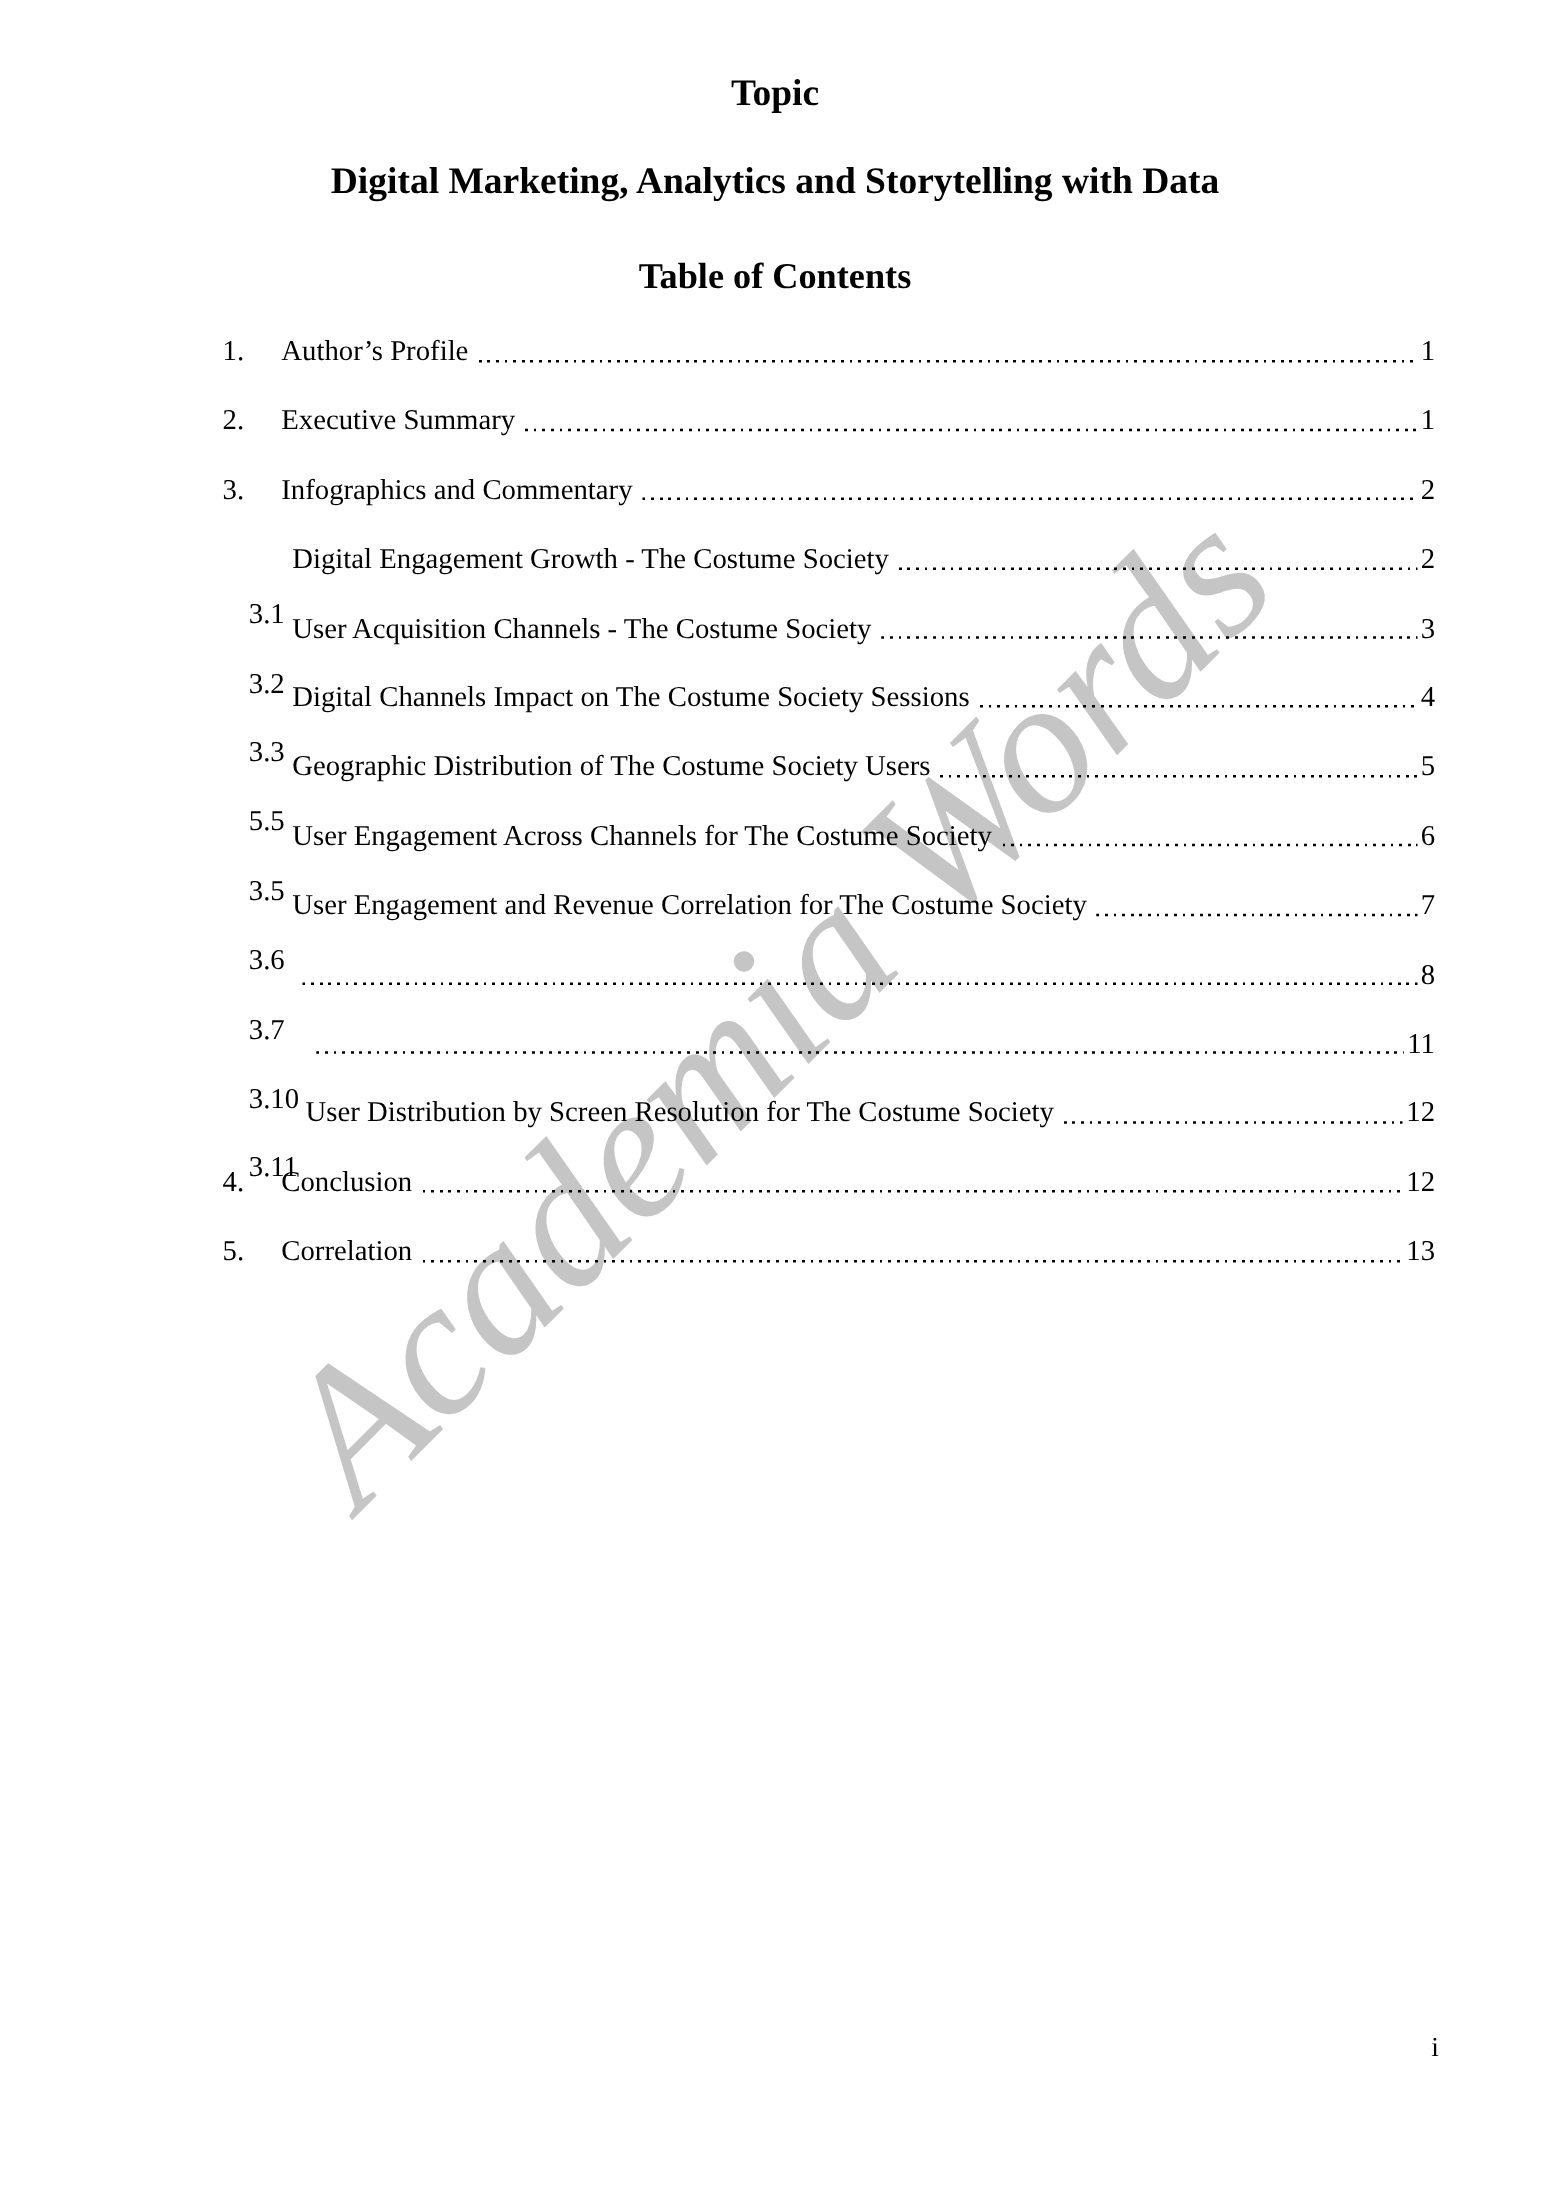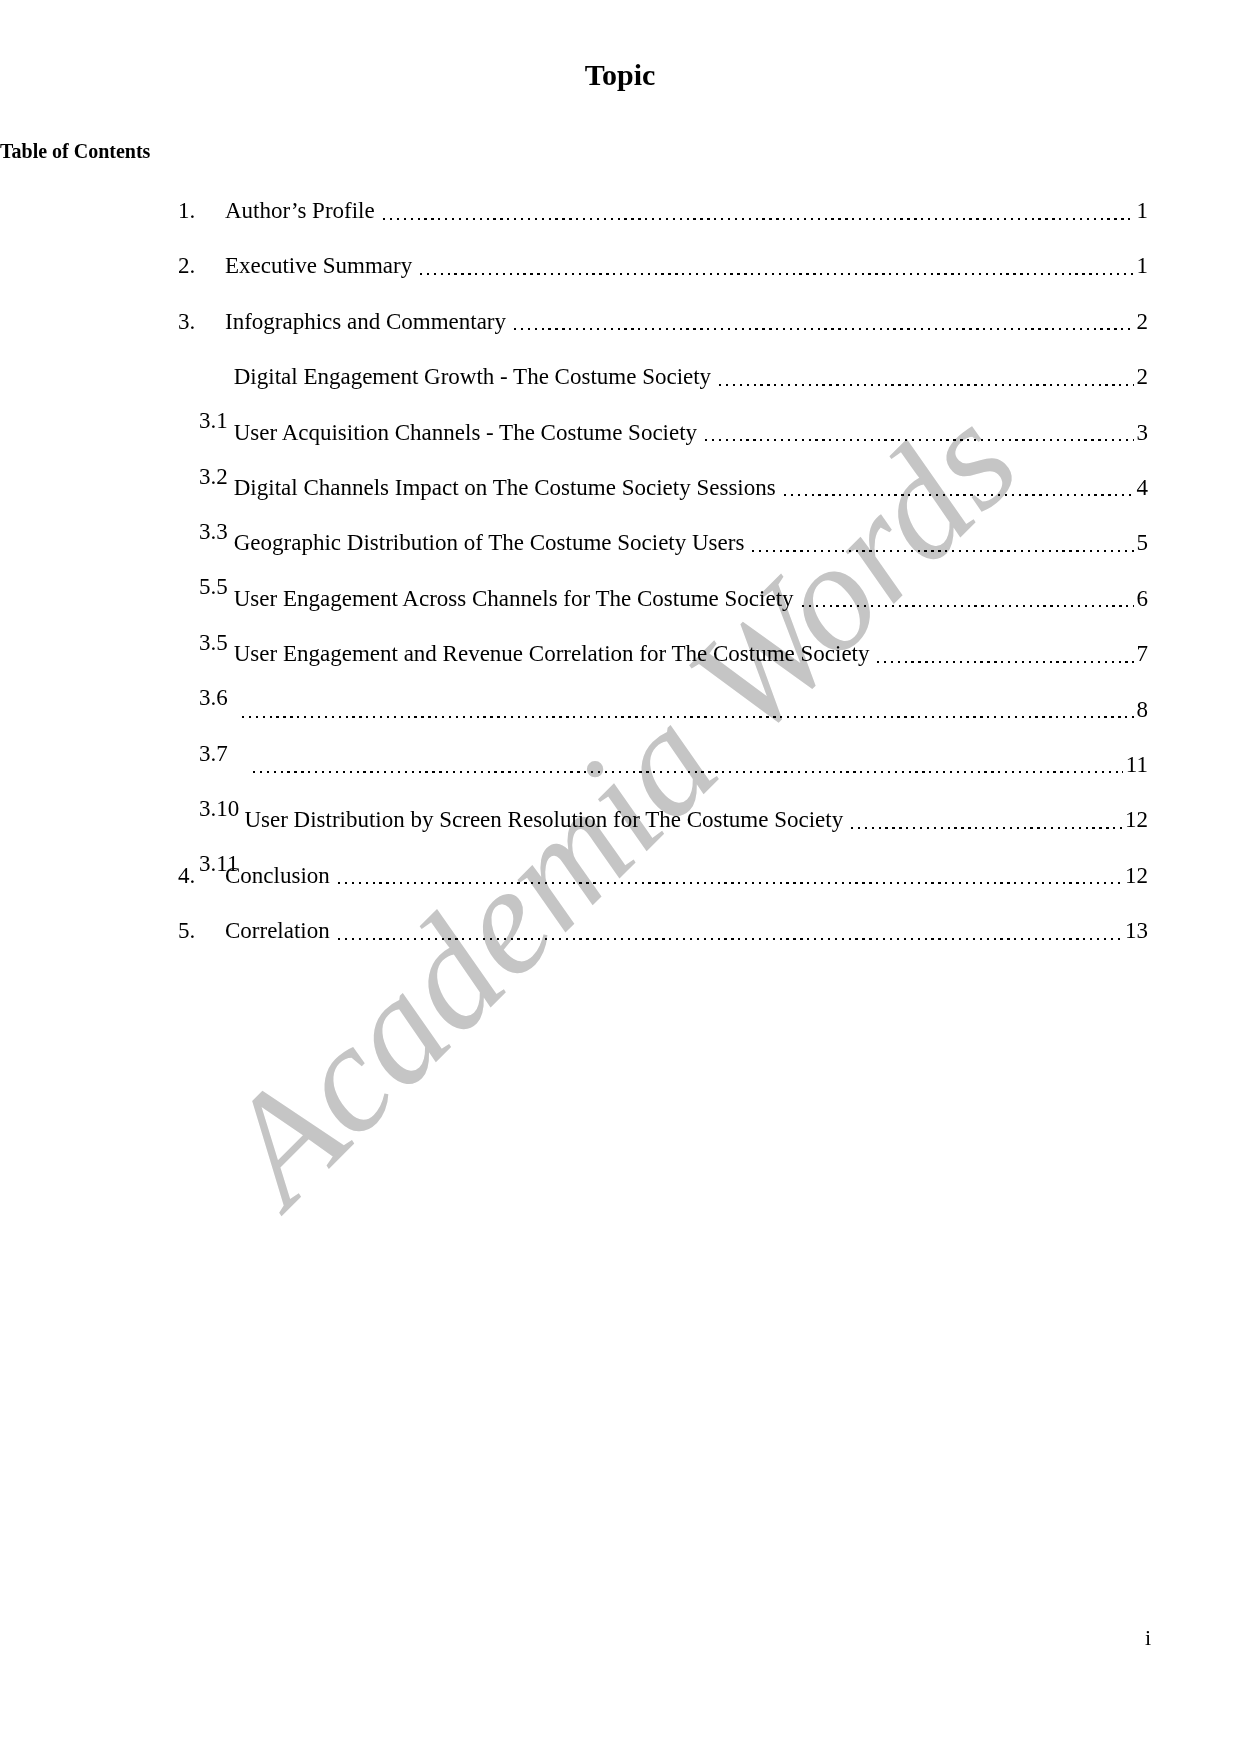--- a/index.html
+++ b/index.html
@@ -37,22 +37,22 @@
     font-size: 30px; line-height: 40px;
     font-weight: bold; text-align: center;
   }
   h1.doc-title {
     margin: 30px 0 0 0;
     font-size: 30px; line-height: 40px;
     font-weight: bold; text-align: center;
   }
   h2.toc-heading {
     margin: 40px 0 0 0;
-    font-size: 20px; line-height: 32px;
-    font-weight: bold; text-align: left;
+    font-size: 29px; line-height: 32px;
+    font-weight: bold; text-align: center;
   }
   .toc {
     margin-top: 29px;
     padding-left: 178px;
     padding-right: 92px;
   }
   .toc-row {
     display: flex;
     font-size: 23px;
     line-height: 30px;
@@ -89,20 +89,21 @@
 <body>
 
 <div class="page">
 
   <div class="watermark">Academia Words</div>
 
   <div class="content">
 
     <h1 class="doc-title-label">Topic</h1>
 
+    <h1 class="doc-title">Digital Marketing, Analytics and Storytelling with Data</h1>
 
     <h2 class="toc-heading">Table of Contents</h2>
 
     <div class="toc">
 
       <div class="toc-row level1">
         <span class="num">1.</span>
         <span class="label">Author’s Profile</span>
         <span class="leader"></span>
         <span class="pageno">1</span>

